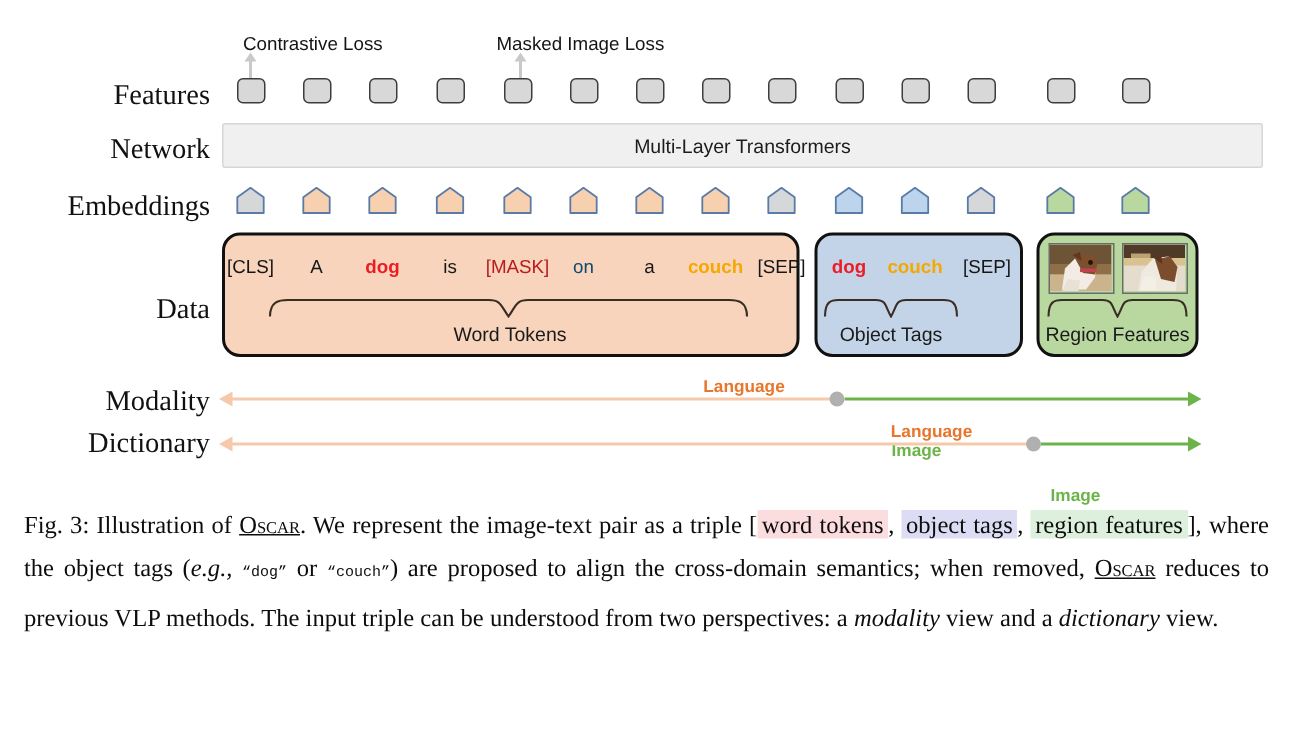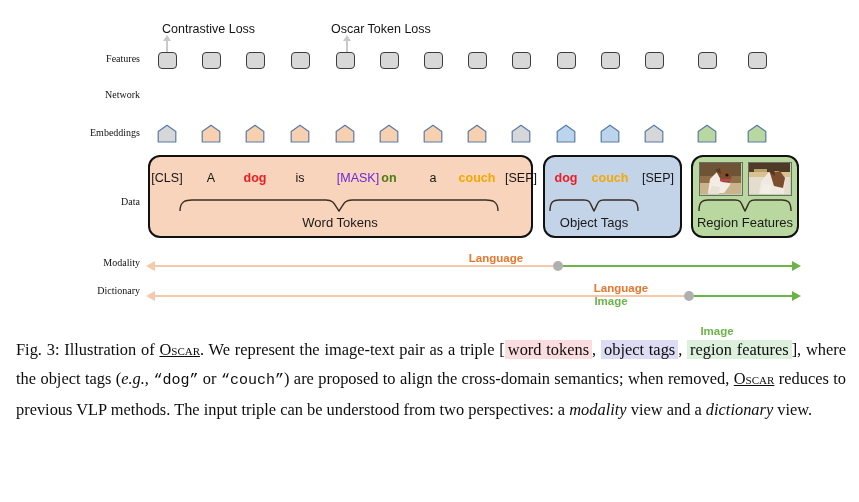--- a/index.html
+++ b/index.html
@@ -9,21 +9,21 @@
     font-family:"Liberation Serif", serif;
     overflow:hidden;
     position:relative;
   }
   .fig{position:absolute;left:0;top:0;width:859px;height:330px;}
 
   
   .rowlabel{
     position:absolute;
     font-family:"Liberation Serif", serif;
-    font-size:10px;
+    font-size:19px;
     color:#111;
     text-align:right;
     white-space:nowrap;
   }
 
   
   .losslabel{
     position:absolute;
     font-family:"Liberation Sans", sans-serif;
     font-size:12.5px;
@@ -156,58 +156,61 @@
     font-size:16.4px;
     line-height:29px;
     color:#0d0d0d;
     text-align:justify;
     text-justify:inter-word;
   }
   .sc{font-variant:small-caps;text-decoration:underline;}
   .hl-w{background:#fbdde0;padding:0 3px;}
   .hl-o{background:#dcdcf4;padding:0 3px;}
   .hl-r{background:#ddf0dd;padding:0 3px;}
-  .mono{font-family:"Liberation Mono", monospace;font-size:15px;}
+  .mono{font-family:"Liberation Mono", monospace;font-size:10px;}
   .it{font-style:italic;}
 </style>
 </head>
 <body>
 
 <div class="fig">
 
   <div class="rowlabel" style="left:58px;top:53px;width:82px;">Features</div>
   <div class="rowlabel" style="left:58px;top:89px;width:82px;">Network</div>
   <div class="rowlabel" style="left:44px;top:127px;width:96px;">Embeddings</div>
   <div class="rowlabel" style="left:58px;top:196px;width:82px;">Data</div>
   <div class="rowlabel" style="left:58px;top:257px;width:82px;">Modality</div>
   <div class="rowlabel" style="left:44px;top:285px;width:96px;">Dictionary</div>
 
   <div class="losslabel" style="left:162px;top:22px;">Contrastive Loss</div>
   <div class="lossarrow" style="left:166px;top:40px;height:12px;"></div>
 
-  <div class="losslabel" style="left:331px;top:22px;">Oscar Token Loss</div>
+  <div class="losslabel" style="left:331px;top:22px;">Masked Image Loss</div>
   <div class="lossarrow" style="left:346px;top:40px;height:12px;"></div>
 
   <div id="features-row">
       <div class="featbox" style="left: 157.5px; top: 52px;"></div>
       <div class="featbox" style="left: 201.5px; top: 52px;"></div>
       <div class="featbox" style="left: 245.5px; top: 52px;"></div>
       <div class="featbox" style="left: 290.5px; top: 52px;"></div>
       <div class="featbox" style="left: 335.5px; top: 52px;"></div>
       <div class="featbox" style="left: 379.5px; top: 52px;"></div>
       <div class="featbox" style="left: 423.5px; top: 52px;"></div>
       <div class="featbox" style="left: 467.5px; top: 52px;"></div>
       <div class="featbox" style="left: 511.5px; top: 52px;"></div>
       <div class="featbox" style="left: 556.5px; top: 52px;"></div>
       <div class="featbox" style="left: 600.5px; top: 52px;"></div>
       <div class="featbox" style="left: 644.5px; top: 52px;"></div>
       <div class="featbox" style="left: 697.5px; top: 52px;"></div>
       <div class="featbox" style="left: 747.5px; top: 52px;"></div>
     </div>
 
+  <div class="netbar" style="left:148px;top:82px;width:694px;height:30px;">
+    <span>Multi-Layer Transformers</span>
+  </div>
 
   <div id="embeddings-row">
       <div class="emb" style="left: 157px; top: 124px;">
         <svg viewBox="0 0 20 19">
           <path d="M1.2 18 L1.2 7.5 L10 1.2 L18.8 7.5 L18.8 18 Z" fill="#d5d7d9" stroke="#5a7aa8" stroke-width="1.2" stroke-linejoin="round"></path>
         </svg>
       </div>
       <div class="emb" style="left: 201px; top: 124px;">
         <svg viewBox="0 0 20 19">
           <path d="M1.2 18 L1.2 7.5 L10 1.2 L18.8 7.5 L18.8 18 Z" fill="#f7d0b0" stroke="#5a7aa8" stroke-width="1.2" stroke-linejoin="round"></path>
@@ -274,22 +277,22 @@
         </svg>
       </div>
     </div>
 
   <div class="databox db-word" style="left:148px;top:155px;width:385px;height:83px;"></div>
   <div id="word-tokens">
       <div class="tok" style="left: 167px; top: 171px; color: rgb(22, 22, 22);">[CLS]</div>
       <div class="tok" style="left: 211px; top: 171px; color: rgb(22, 22, 22);">A</div>
       <div class="tok b" style="left: 255px; top: 171px; color: rgb(236, 28, 36);">dog</div>
       <div class="tok" style="left: 300px; top: 171px; color: rgb(22, 22, 22);">is</div>
-      <div class="tok" style="left: 345px; top: 171px; color: #6d28d9; margin-left: 13px;">[MASK]</div>
-      <div class="tok" style="left: 389px; top: 171px; color: #4d7c0f; font-weight: bold;">on</div>
+      <div class="tok" style="left: 345px; top: 171px; color: #b91c1c;">[MASK]</div>
+      <div class="tok" style="left: 389px; top: 171px; color: #0c4a6e;">on</div>
       <div class="tok" style="left: 433px; top: 171px; color: rgb(22, 22, 22);">a</div>
       <div class="tok b" style="left: 477px; top: 171px; color: rgb(245, 168, 0);">couch</div>
       <div class="tok" style="left: 521px; top: 171px; color: rgb(22, 22, 22);">[SEP]</div>
     </div>
   <div class="brace" style="left:178px;top:198px;">
     <svg width="322" height="14" viewBox="0 0 322 14">
       <path d="M2 13 C2 3,8 2,14 2 L148 2 C156 2,156 6,161 13 C166 6,166 2,174 2 L308 2 C314 2,320 3,320 13" fill="none" stroke="#3a2e24" stroke-width="1.4"></path>
     </svg>
   </div>
   <div class="grouplabel" style="left:340px;top:215px;">Word Tokens</div>

